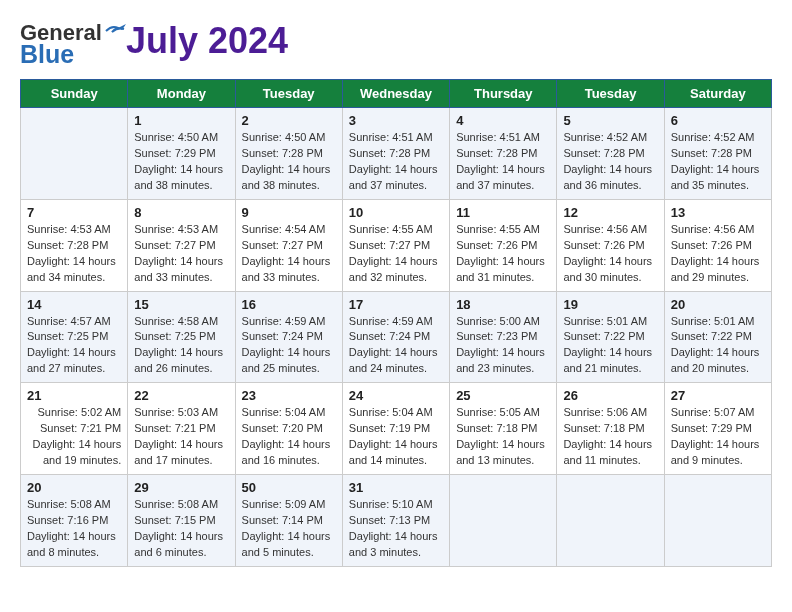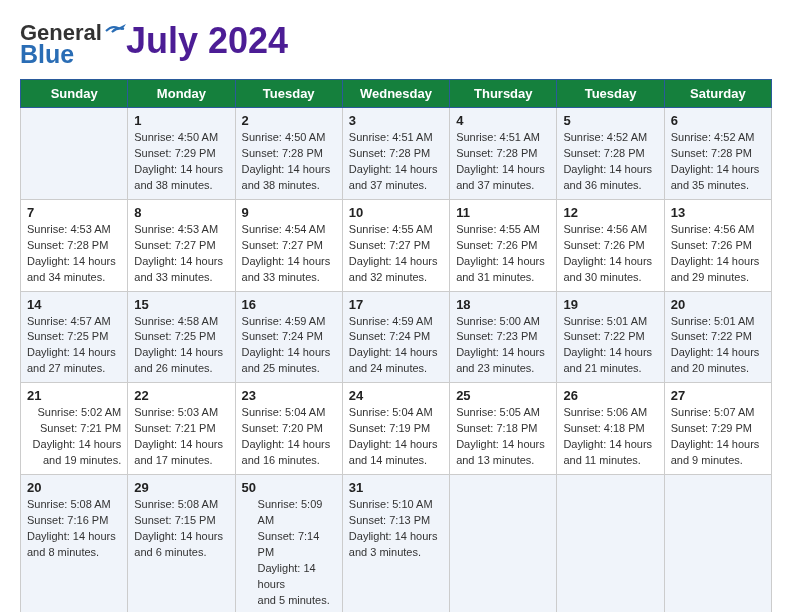--- a/index.html
+++ b/index.html
@@ -284,21 +284,21 @@
         <td>
           <span class="day-number">25</span>
           <div class="day-info" style="white-space: pre-line;">Sunrise: 5:05 AM
 Sunset: 7:18 PM
 Daylight: 14 hours
 and 13 minutes.</div>
         </td>
         <td>
           <span class="day-number">26</span>
           <div class="day-info" style="white-space: pre-line;">Sunrise: 5:06 AM
-Sunset: 4:18 PM
+Sunset: 7:18 PM
 Daylight: 14 hours
 and 11 minutes.</div>
         </td>
         <td>
           <span class="day-number">27</span>
           <div class="day-info" style="white-space: pre-line;">Sunrise: 5:07 AM
 Sunset: 7:29 PM
 Daylight: 14 hours
 and 9 minutes.</div>
         </td>
@@ -313,21 +313,21 @@
         </td>
         <td>
           <span class="day-number">29</span>
           <div class="day-info" style="white-space: pre-line;">Sunrise: 5:08 AM
 Sunset: 7:15 PM
 Daylight: 14 hours
 and 6 minutes.</div>
         </td>
         <td>
           <span class="day-number">50</span>
-          <div class="day-info" style="white-space: pre-line; margin-left: 16px;">Sunrise: 5:09 AM
+          <div class="day-info" style="white-space: pre-line;">Sunrise: 5:09 AM
 Sunset: 7:14 PM
 Daylight: 14 hours
 and 5 minutes.</div>
         </td>
         <td>
           <span class="day-number">31</span>
           <div class="day-info" style="white-space: pre-line;">Sunrise: 5:10 AM
 Sunset: 7:13 PM
 Daylight: 14 hours
 and 3 minutes.</div>

